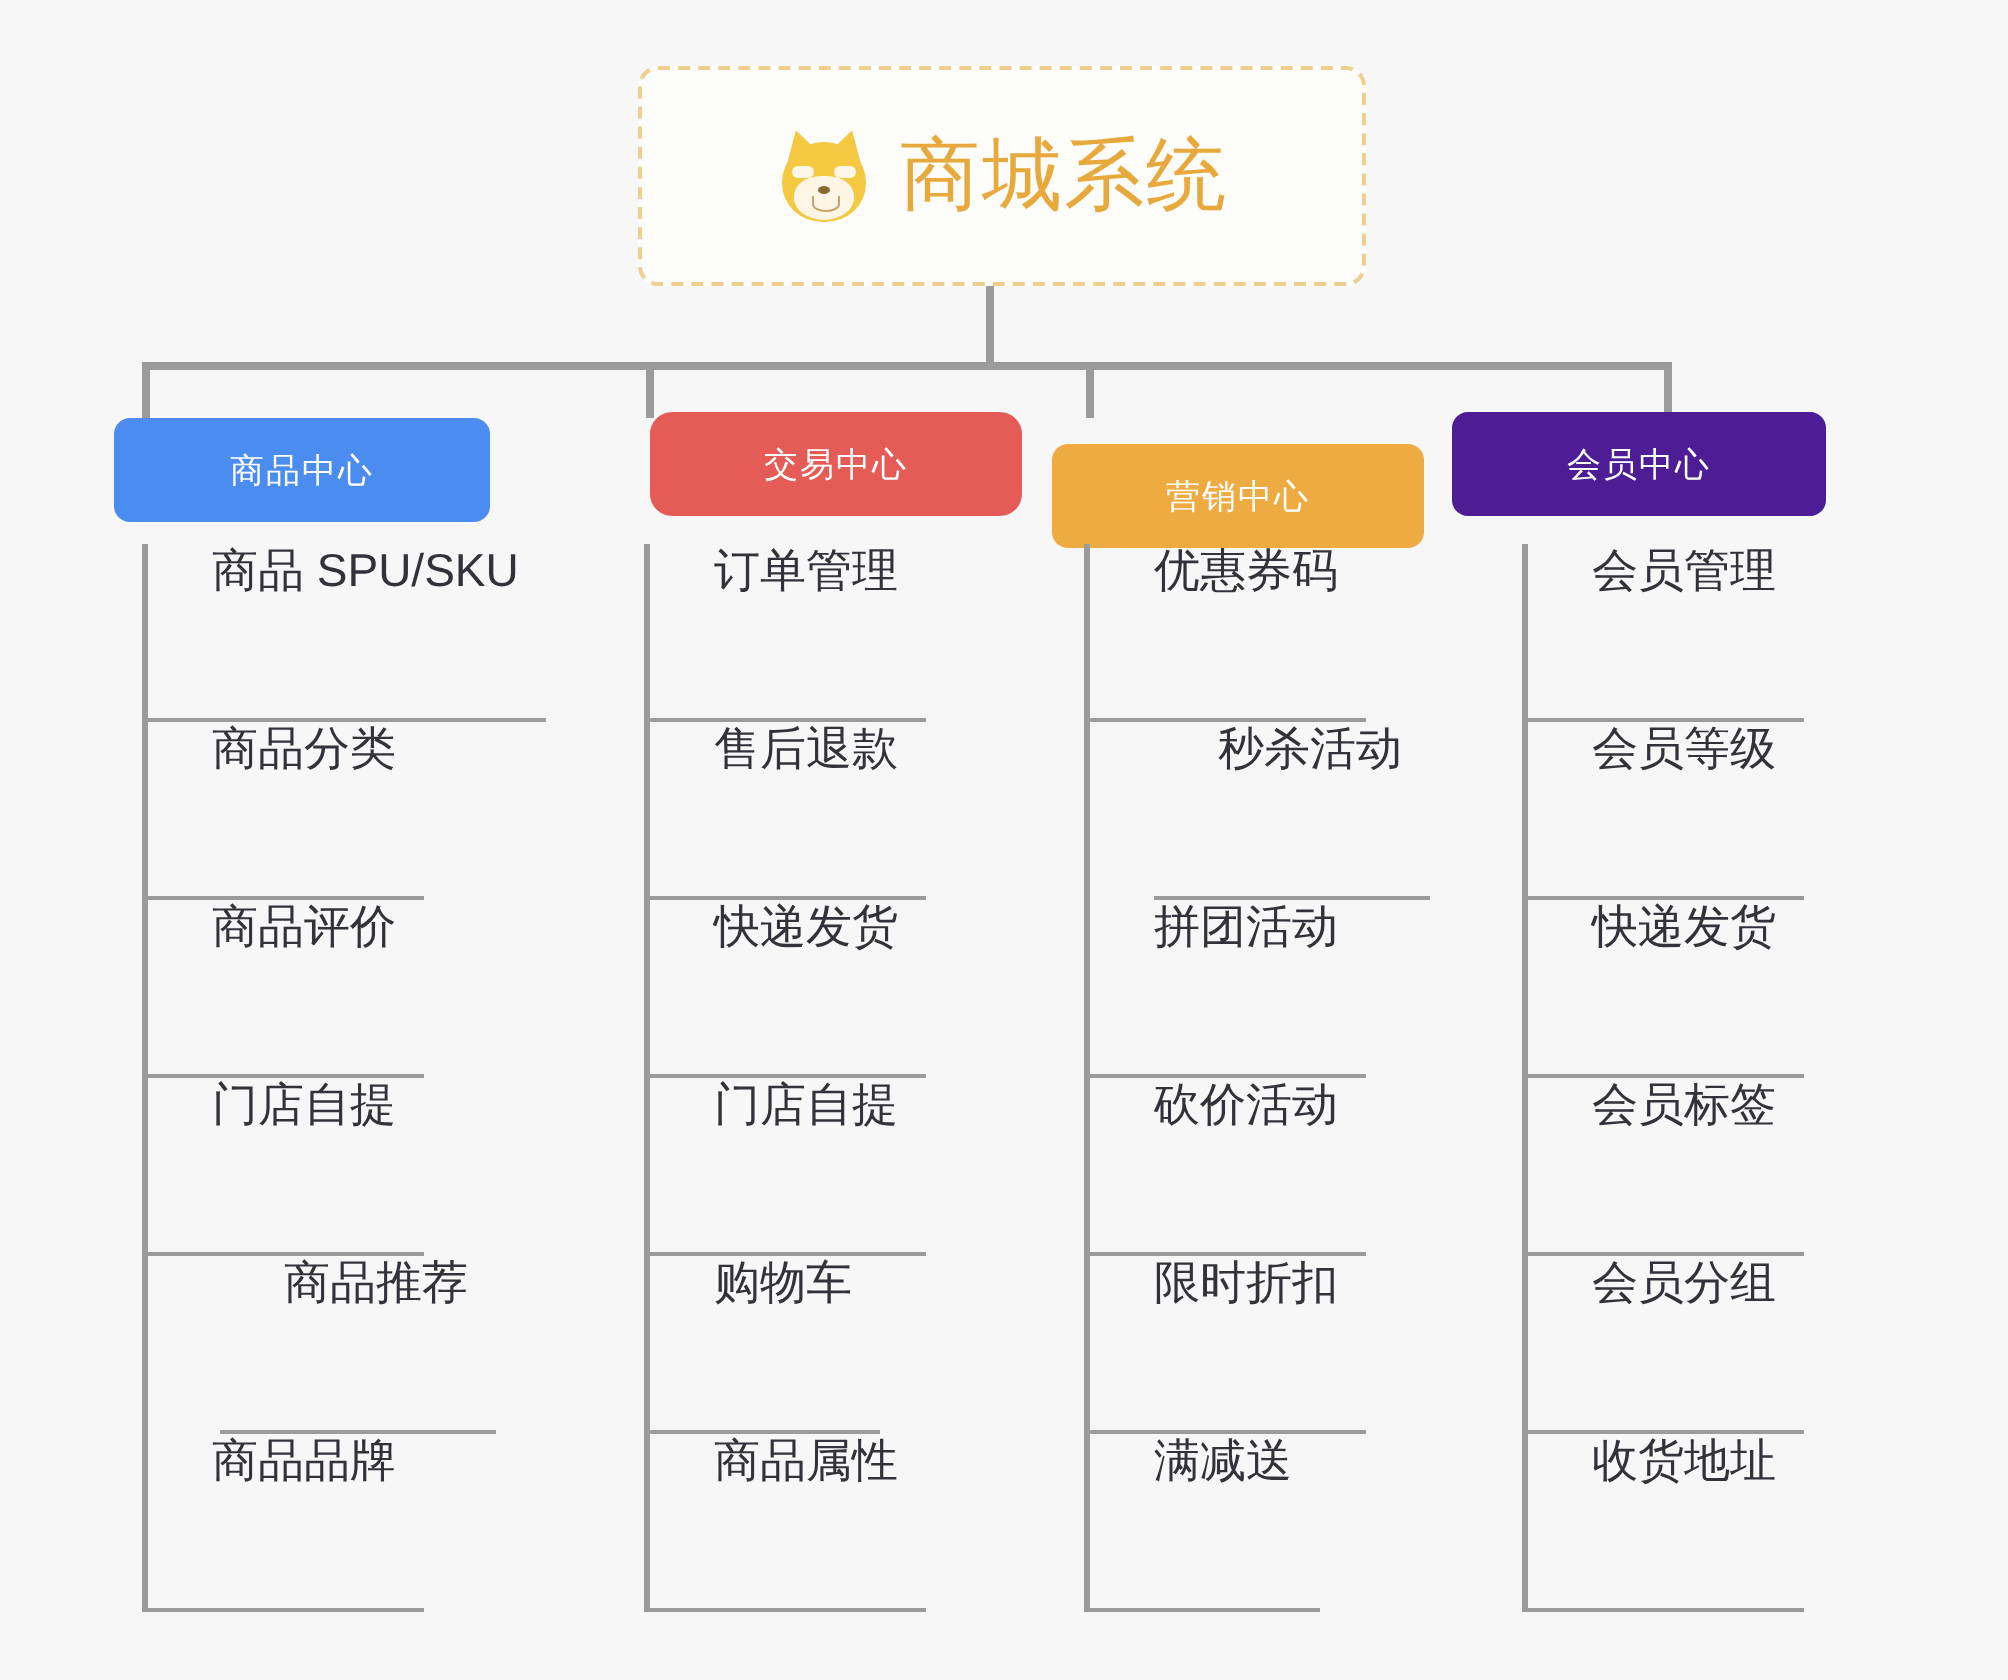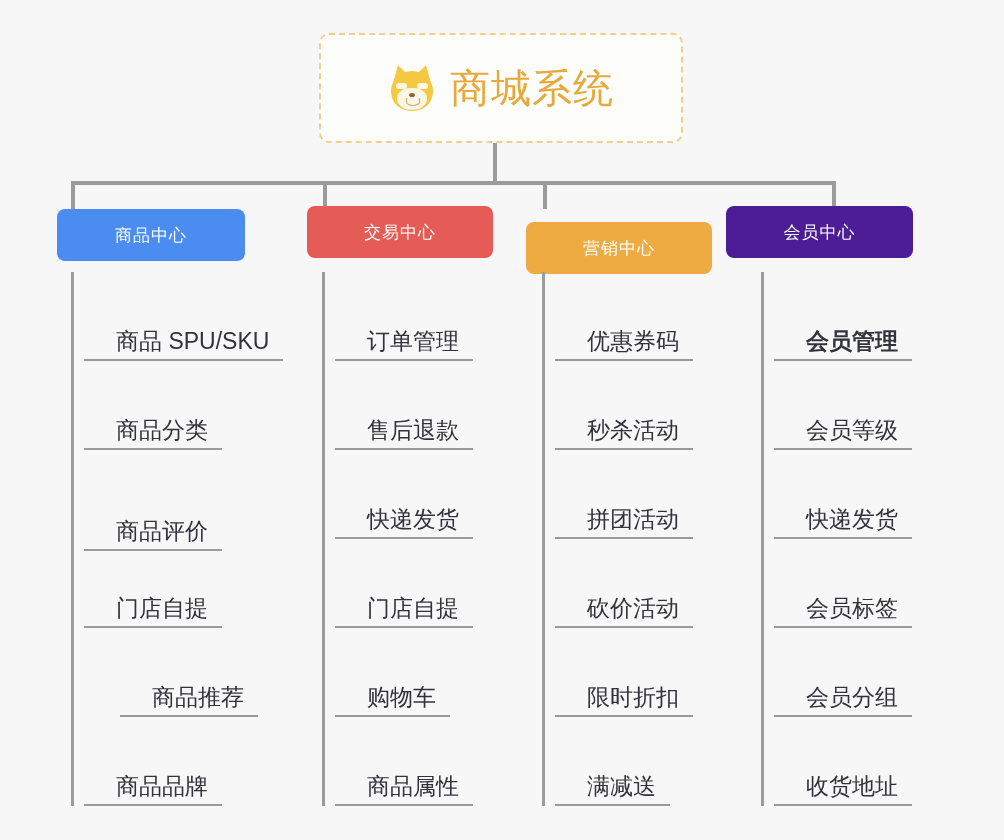--- a/index.html
+++ b/index.html
@@ -130,24 +130,23 @@
   }
   .leaf-spine {
     position: absolute;
     left: 0;
     top: 0;
     width: 3px;
     background: #9b9b9b;
   }
   .leaf-item {
     position: absolute;
-    left: 13px;
+    left: 3px;
     height: 89px;
     display: flex;
-    align-items: flex-end;
     box-sizing: border-box;
   }
   .leaf-label {
     display: inline-block;
     padding: 0 14px 5px 32px;
     font-size: 23px;
     color: #32323a;
     white-space: nowrap;
     border-bottom: 2px solid #9b9b9b;
     line-height: 1.15;
@@ -186,34 +185,34 @@
         <span>商品中心</span>
       </div>
       <div class="leaf-col" style="left: 71px; height: 534px;">
         <div class="leaf-spine" style="height: 534px;"></div>
         <div class="leaf-item" style="top: 0px;">
           <span class="leaf-label">商品 SPU/SKU</span>
         </div>
         <div class="leaf-item" style="top: 89px;">
           <span class="leaf-label">商品分类</span>
         </div>
-        <div class="leaf-item" style="top: 178px; margin-top: 12px;">
+        <div class="leaf-item" style="top: 178px;">
           <span class="leaf-label">商品评价</span>
         </div>
         <div class="leaf-item" style="top: 267px;">
           <span class="leaf-label">门店自提</span>
         </div>
         <div class="leaf-item" style="top: 356px; margin-left: 36px;">
           <span class="leaf-label">商品推荐</span>
         </div>
         <div class="leaf-item" style="top: 445px;">
           <span class="leaf-label">商品品牌</span>
         </div>
       </div>
-      <div class="cat-box" style="left: 307px; top: 206px; width: 186px; background: rgb(229, 91, 85);">
+      <div class="cat-box" style="left: 325px; top: 206px; width: 186px; background: rgb(229, 91, 85); border-radius: 11px;">
         <span>交易中心</span>
       </div>
       <div class="leaf-col" style="left: 322px; height: 534px;">
         <div class="leaf-spine" style="height: 534px;"></div>
         <div class="leaf-item" style="top: 0px;">
           <span class="leaf-label">订单管理</span>
         </div>
         <div class="leaf-item" style="top: 89px;">
           <span class="leaf-label">售后退款</span>
         </div>
@@ -231,42 +230,42 @@
         </div>
       </div>
       <div class="cat-box" style="left: 526px; top: 222px; width: 186px; background: rgb(238, 171, 66);">
         <span>营销中心</span>
       </div>
       <div class="leaf-col" style="left: 542px; height: 534px;">
         <div class="leaf-spine" style="height: 534px;"></div>
         <div class="leaf-item" style="top: 0px;">
           <span class="leaf-label">优惠券码</span>
         </div>
-        <div class="leaf-item" style="top: 89px;">
+        <div class="leaf-item" style="top: 89px; padding-left: 32px;">
           <span class="leaf-label">秒杀活动</span>
         </div>
         <div class="leaf-item" style="top: 178px;">
           <span class="leaf-label">拼团活动</span>
         </div>
         <div class="leaf-item" style="top: 267px;">
           <span class="leaf-label">砍价活动</span>
         </div>
         <div class="leaf-item" style="top: 356px;">
           <span class="leaf-label">限时折扣</span>
         </div>
         <div class="leaf-item" style="top: 445px;">
           <span class="leaf-label">满减送</span>
         </div>
       </div>
       <div class="cat-box" style="left: 726px; top: 206px; width: 187px; background: #4c1d95;">
         <span>会员中心</span>
       </div>
       <div class="leaf-col" style="left: 761px; height: 534px;">
         <div class="leaf-spine" style="height: 534px;"></div>
-        <div class="leaf-item" style="top: 0px; font-weight: bold;">
+        <div class="leaf-item" style="top: 0px;">
           <span class="leaf-label">会员管理</span>
         </div>
         <div class="leaf-item" style="top: 89px;">
           <span class="leaf-label">会员等级</span>
         </div>
         <div class="leaf-item" style="top: 178px;">
           <span class="leaf-label">快递发货</span>
         </div>
         <div class="leaf-item" style="top: 267px;">
           <span class="leaf-label">会员标签</span>

